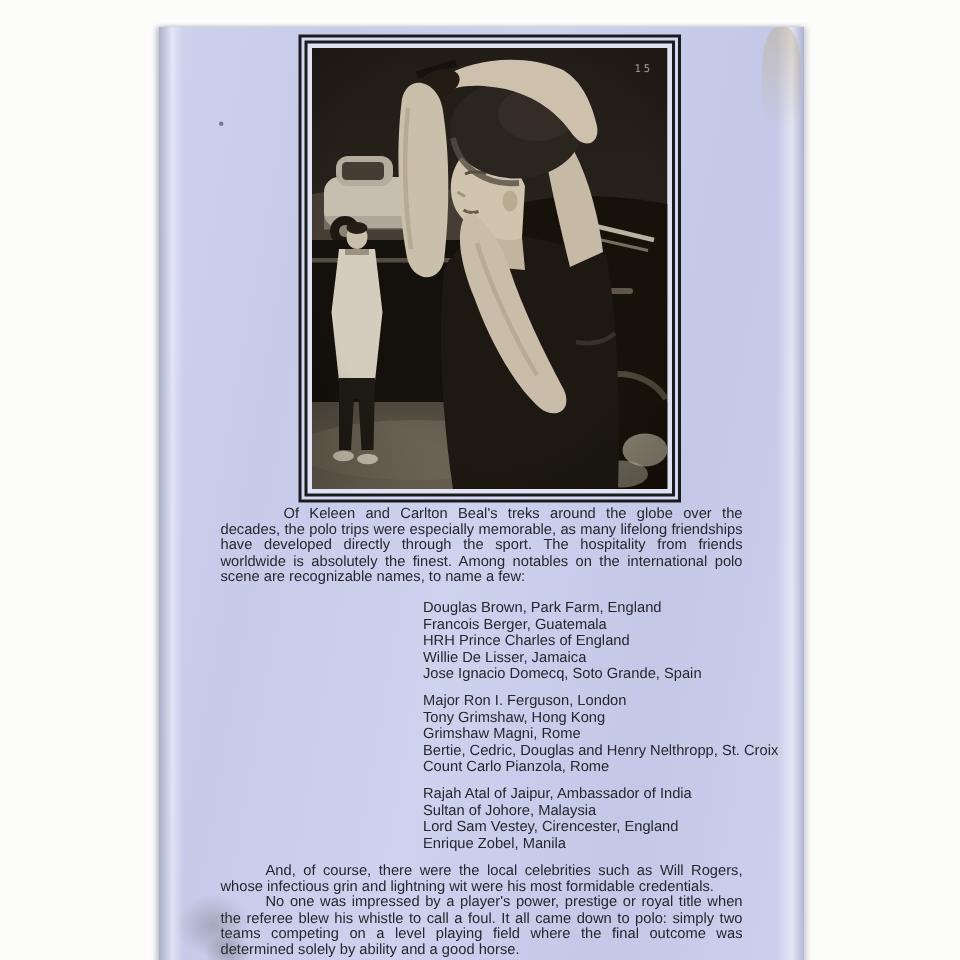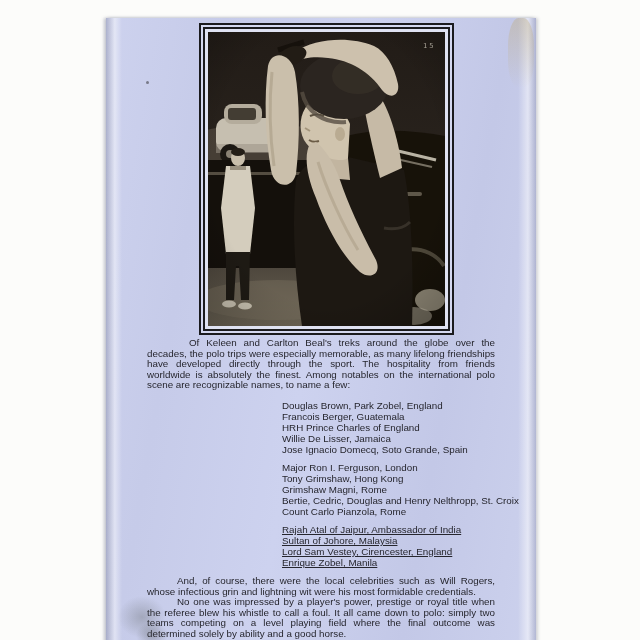--- a/index.html
+++ b/index.html
@@ -41,21 +41,21 @@
     width:348px;margin:0 auto;color:#26262e;
     font-size:9.8px;line-height:10.6px;
   }
   .para{margin:0;text-align:justify;}
   .para.intro{margin-top:3px;text-indent:42px;}
   .para.celebrities{margin-top:8px;text-indent:30px;}
   .para.closing{margin-top:0;text-indent:30px;}
   .name-group{margin:0 0 0 135px;line-height:11px;}
   .name-group.g1{margin-top:9px;}
   .name-group.g2{margin-top:7px;}
-  .name-group.g3{margin-top:7px;text-decoration:underline;}
+  .name-group.g3{margin-top:7px;}
   .name-line{white-space:nowrap;}
   .isbn-row{
     margin-top:1px;padding-right:28px;text-align:right;
     font-size:14px;font-weight:bold;letter-spacing:.6px;
     color:#eef1fc;opacity:.92;text-shadow:0 0 1px rgba(120,125,160,.5);
   }
 </style>
 </head>
 <body>
 
@@ -154,21 +154,21 @@
 
         <rect width="237" height="294" fill="url(#vig)"></rect>
       </svg>
     </div>
   </div>
 
   <div class="text-area">
     <p class="para intro">Of Keleen and Carlton Beal's treks around the globe over the decades, the polo trips were especially memorable, as many lifelong friendships have developed directly through the sport.  The hospitality from friends worldwide is absolutely the finest.  Among notables on the international polo scene are recognizable names, to name a few:</p>
 
     <div class="name-group g1">
-      <div class="name-line">Douglas Brown, Park Zobel, England</div>
+      <div class="name-line">Douglas Brown, Park Farm, England</div>
       <div class="name-line">Francois Berger, Guatemala</div>
       <div class="name-line">HRH Prince Charles of England</div>
       <div class="name-line">Willie De Lisser, Jamaica</div>
       <div class="name-line">Jose Ignacio Domecq, Soto Grande, Spain</div>
     </div>
 
     <div class="name-group g2">
       <div class="name-line">Major Ron I. Ferguson, London</div>
       <div class="name-line">Tony Grimshaw, Hong Kong</div>
       <div class="name-line">Grimshaw Magni, Rome</div>

